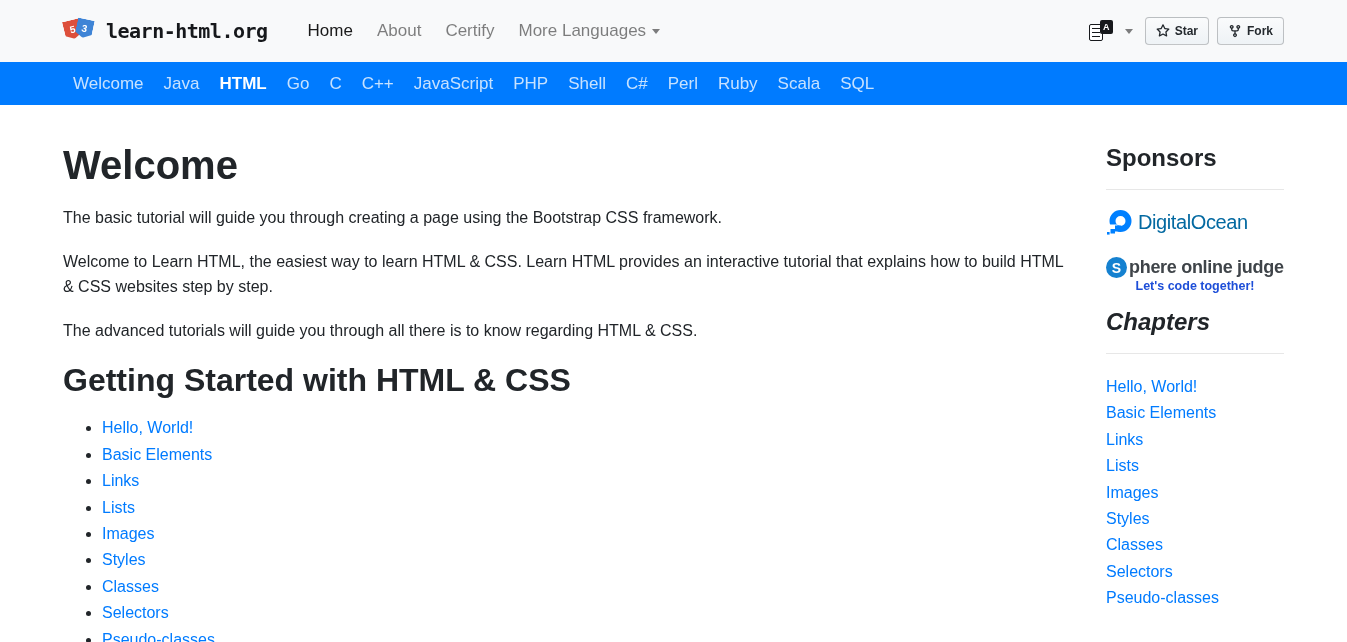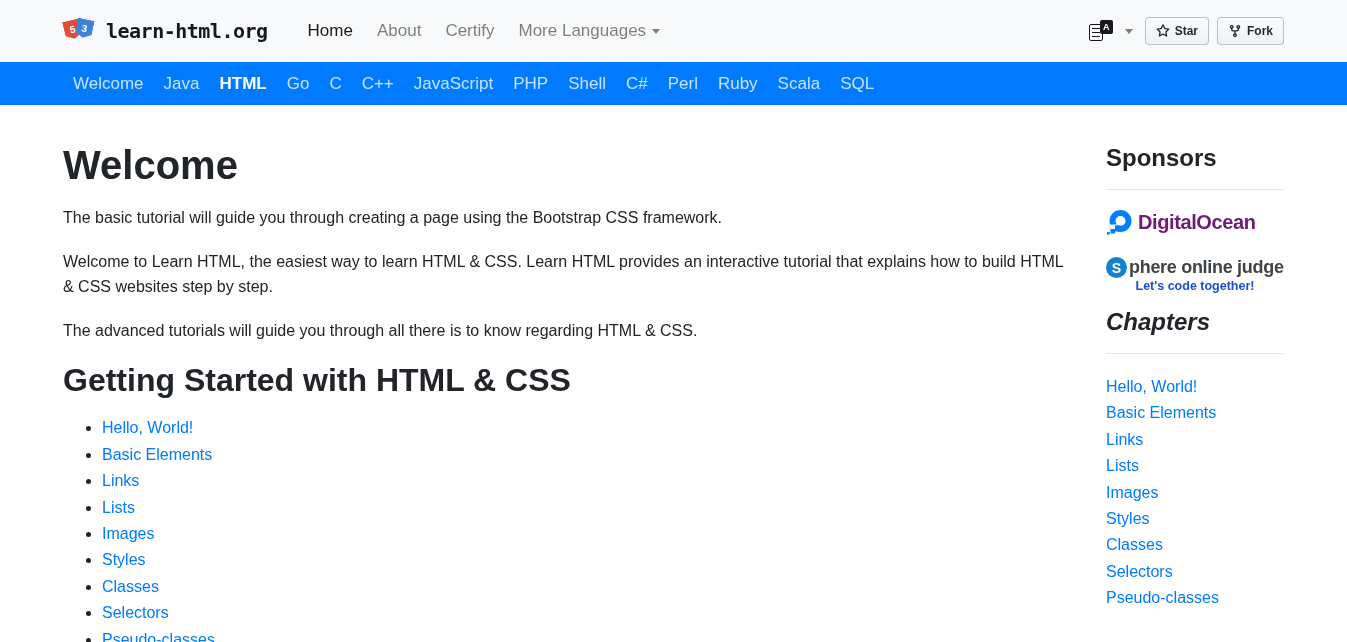--- a/index.html
+++ b/index.html
@@ -56,21 +56,21 @@
                      margin-top:11px; margin-bottom:16px; }
   .chapter-list { padding-left:39px; }
   .chapter-list li { line-height:26.4px; font-size:16px; color:#212529; }
   a.link { color:#007bff; text-decoration:none; }
 
   
   .sidebar { flex:0 0 178px; padding-top:38px; }
   .sidebar h4 { font-size:24px; font-weight:600; line-height:30px; }
   .sidebar hr { border:none; border-top:1px solid #e7e7e7; margin:16px 0 20px 0; }
   .sponsor-do { display:flex; align-items:center; gap:5px; margin:6px 0 22px 0; cursor:pointer; }
-  .do-word { color:#701a75; font-size:20px; font-weight:bold; letter-spacing:-0.4px; }
+  .do-word { color:#0369a1; font-size:20px; font-weight:normal; letter-spacing:-0.4px; }
   .sponsor-spoj { width:178px; margin-bottom:14px; cursor:pointer; }
   .spoj-row { display:flex; align-items:center; gap:2px; }
   .spoj-badge { width:21px; height:21px; border-radius:50%; background:#1581d0; color:#fff;
                 font-size:14px; font-weight:bold; display:flex; align-items:center;
                 justify-content:center; }
   .spoj-word { color:#3f4449; font-size:18px; font-weight:bold; letter-spacing:-0.3px; }
   .spoj-tagline { text-align:center; font-size:12.5px; font-weight:bold; color:#1d4ed8;
                   margin-top:1px; }
   .chapters-title { margin-top:6px;font-style:italic; }
   .side-links a { display:block; font-size:16px; line-height:26.4px; color:#007bff;

